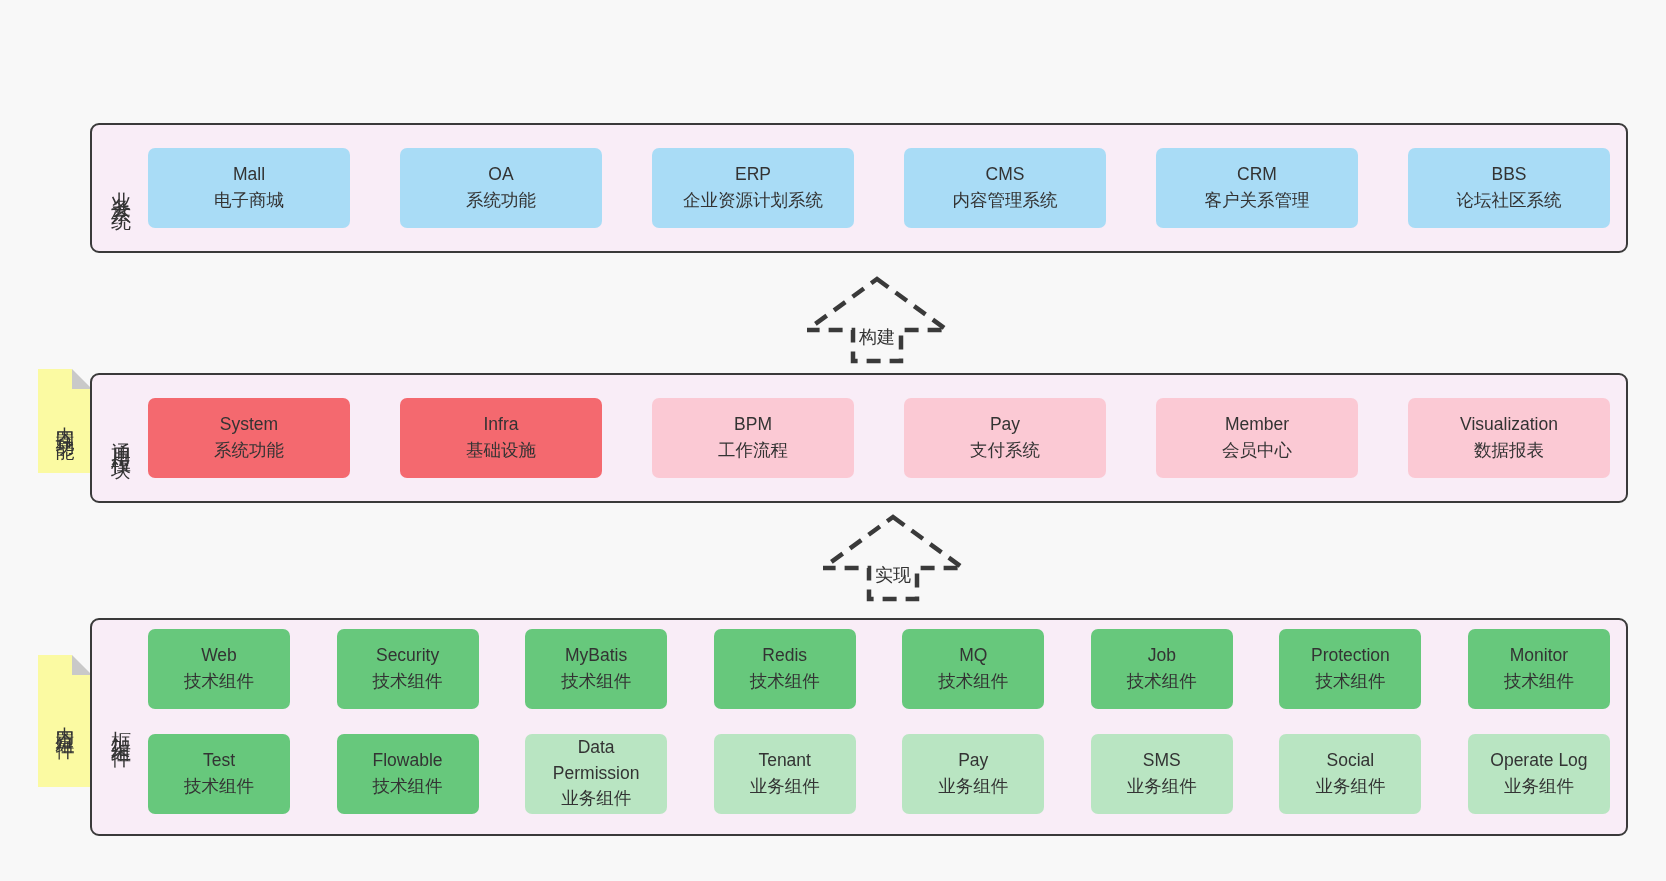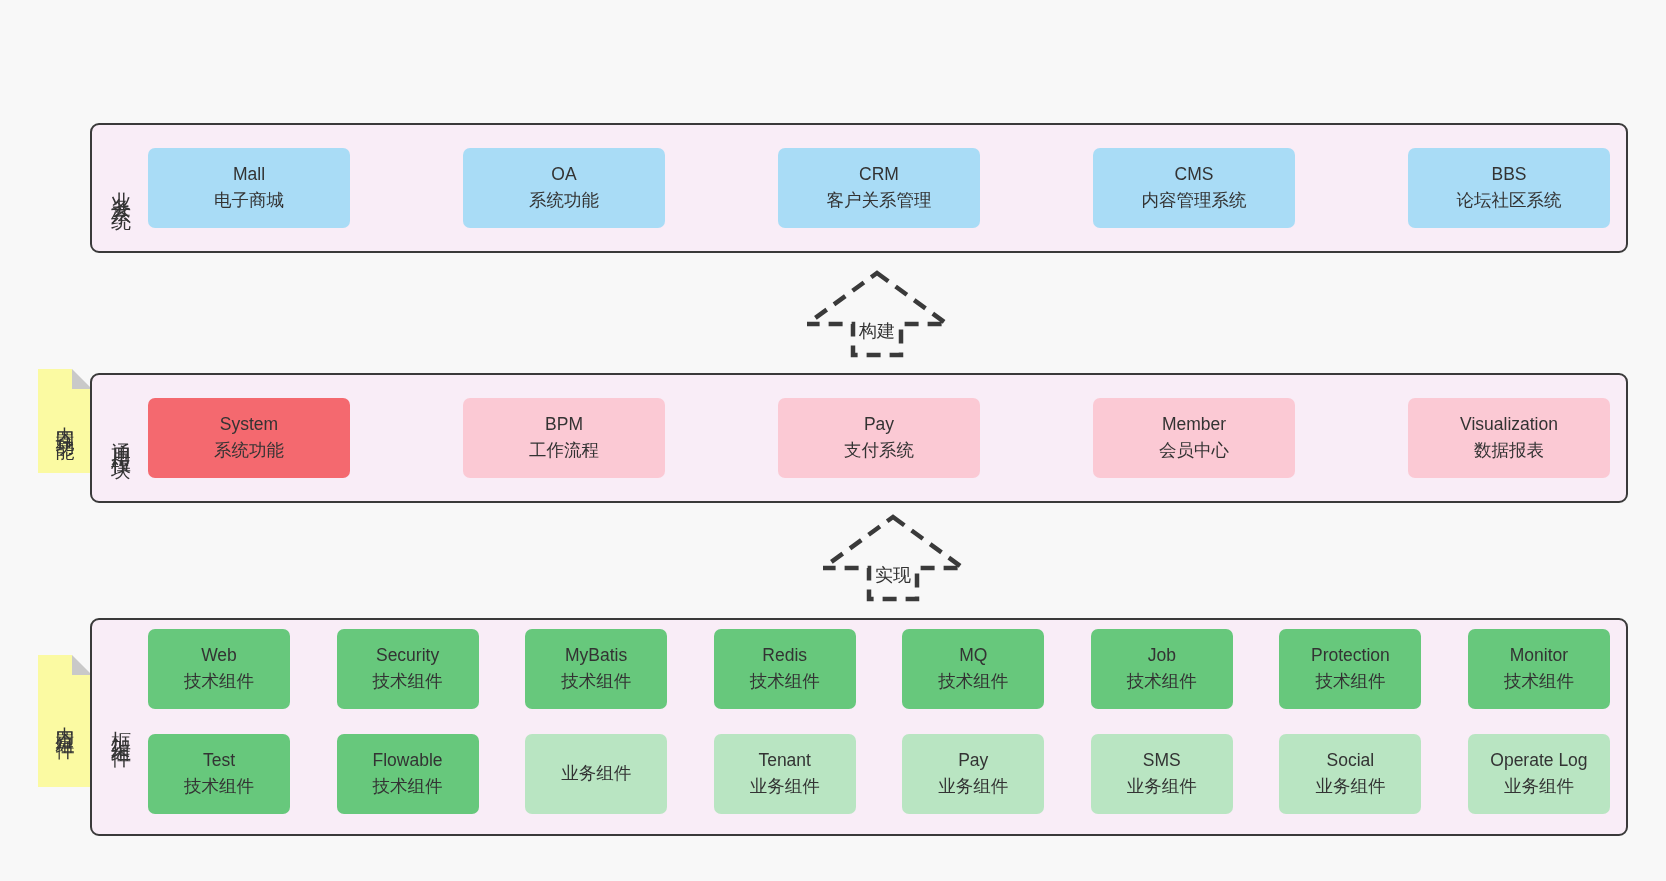--- a/index.html
+++ b/index.html
@@ -117,21 +117,21 @@
   .box.gdark  { background: var(--green_dark, #67c87c); }
   .box.glight { background: var(--green_light, #b9e5c2); }
 
   
   .arrow {
     position: absolute;
     width: 140px;
     height: 88px;
     z-index: 2;
   }
-  .arrow-build     { left: 807px; top: 270px; }
+  .arrow-build     { left: 807px; top: 276px; }
   .arrow-implement { left: 823px; top: 514px; }
   .arrow svg { display: block; }
   .arrow path {
     fill: none;
     stroke: var(--border, #3a3a3a);
     stroke-width: 4.5;
     stroke-dasharray: 14 9;
   }
   .arrow-label {
     position: absolute;
@@ -164,26 +164,30 @@
     <div class="boxes">
       <div class="box blue">
         <span>Mall</span>
         <span>电子商城</span>
       </div>
       <div class="box blue">
         <span>OA</span>
         <span>系统功能</span>
       </div>
       <div class="box blue">
+        <span>ERP</span>
+        <span>企业资源计划系统</span>
+      </div>
+      <div class="box blue">
+        <span>CMS</span>
+        <span>内容管理系统</span>
+      </div>
+      <div class="box blue">
         <span>CRM</span>
         <span>客户关系管理</span>
-      </div>
-      <div class="box blue">
-        <span>CMS</span>
-        <span>内容管理系统</span>
       </div>
       <div class="box blue">
         <span>BBS</span>
         <span>论坛社区系统</span>
       </div>
     </div>
   </section>
 
   <div class="arrow arrow-build">
     <svg width="140" height="88" viewBox="0 0 140 88">
@@ -192,20 +196,24 @@
     <span class="arrow-label">构建</span>
   </div>
 
   <section class="panel panel-modules">
     <div class="panel-label">通用模块</div>
     <div class="boxes">
       <div class="box red">
         <span>System</span>
         <span>系统功能</span>
       </div>
+      <div class="box red">
+        <span>Infra</span>
+        <span>基础设施</span>
+      </div>
       <div class="box pink">
         <span>BPM</span>
         <span>工作流程</span>
       </div>
       <div class="box pink">
         <span>Pay</span>
         <span>支付系统</span>
       </div>
       <div class="box pink">
         <span>Member</span>
@@ -265,20 +273,21 @@
       <div class="row">
         <div class="box gdark">
           <span>Test</span>
           <span>技术组件</span>
         </div>
         <div class="box gdark">
           <span>Flowable</span>
           <span>技术组件</span>
         </div>
         <div class="box glight">
+          <span>Data Permission</span>
           <span>业务组件</span>
         </div>
         <div class="box glight">
           <span>Tenant</span>
           <span>业务组件</span>
         </div>
         <div class="box glight">
           <span>Pay</span>
           <span>业务组件</span>
         </div>

